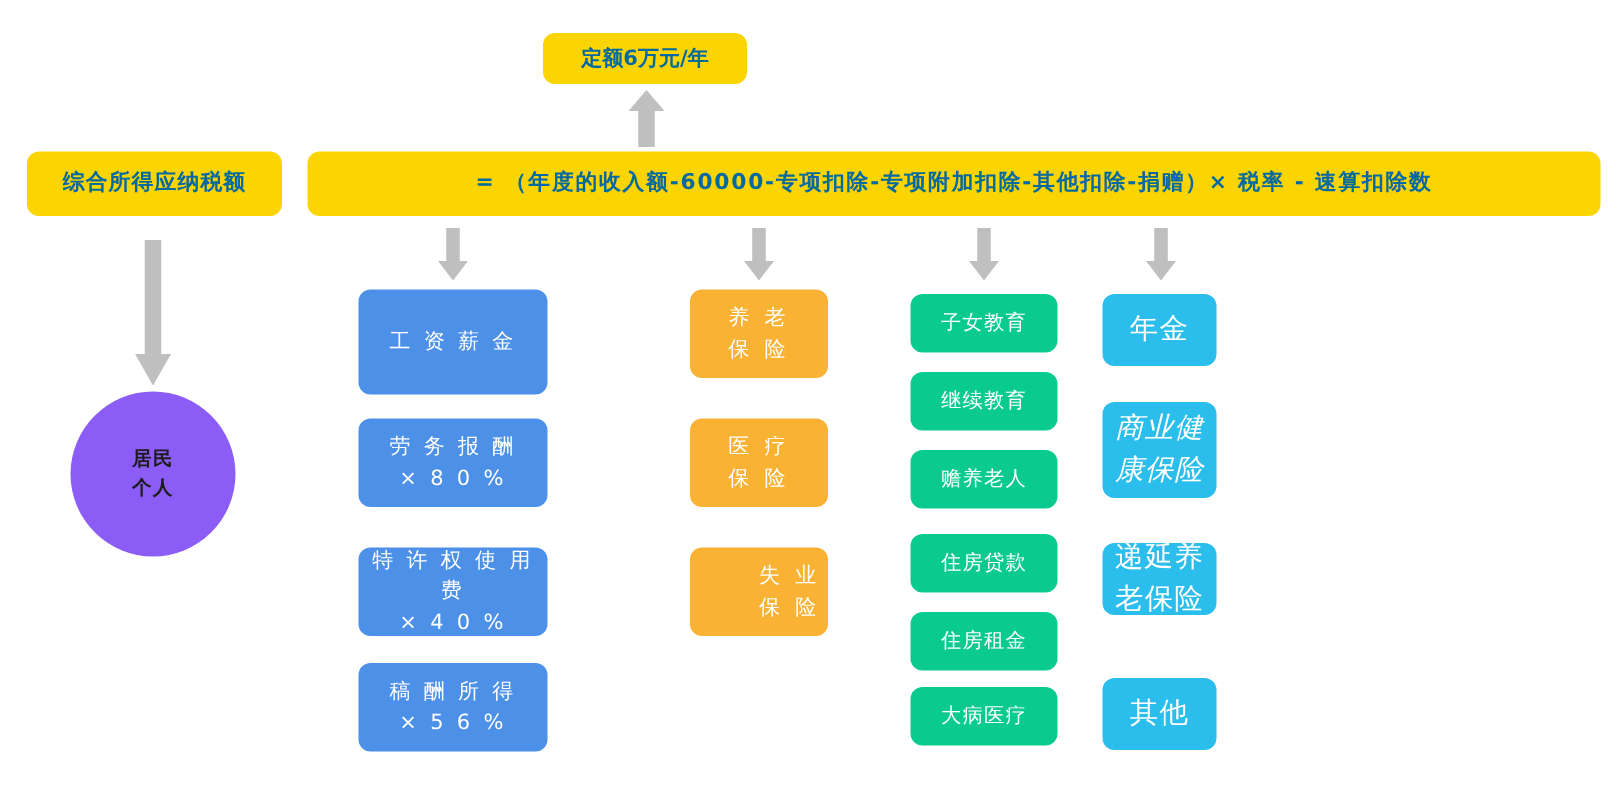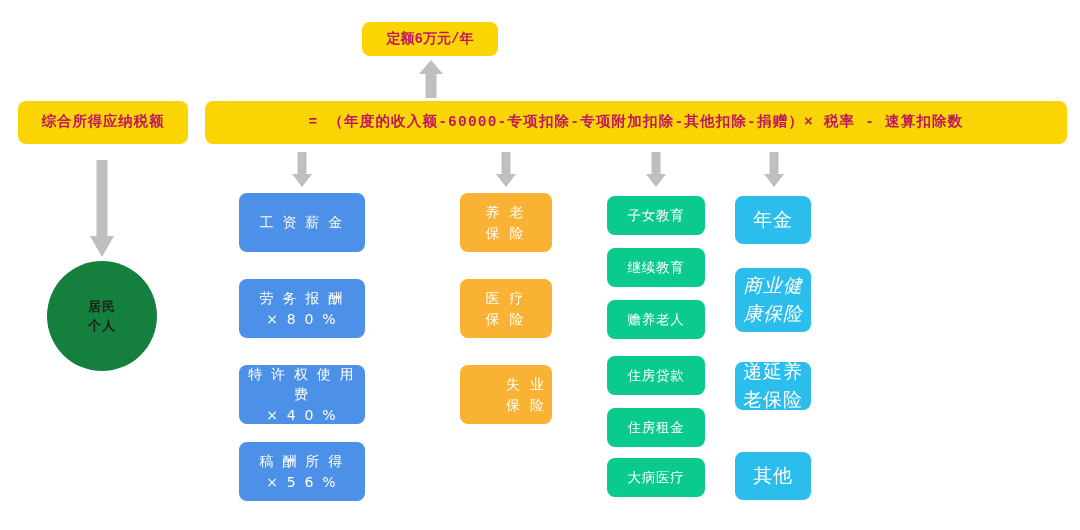--- a/index.html
+++ b/index.html
@@ -28,24 +28,23 @@
     box-sizing: border-box;
     border-radius: 7px;
     line-height: 1.35;
     letter-spacing: 0.5px;
     white-space: pre-line;
   }
 
   
   .yellow {
     background: #FBD404;
-    color: #be185d;
+    color: #0369a1;
     font-weight: bold;
     border-radius: 8px;
-    font-family: Liberation Mono, monospace;
   }
   #quota-box {
     left: 362px; top: 22px;
     width: 136px; height: 34px;
     font-size: 14px;
     letter-spacing: 0px;
   }
   #taxable-box {
     left: 18px; top: 101px;
     width: 170px; height: 43px;
@@ -60,21 +59,21 @@
     font-weight: bold;
     padding: 0 14px;
   }
 
   
   #resident-circle {
     position: absolute;
     left: 47px; top: 261px;
     width: 110px; height: 110px;
     border-radius: 50%;
-    background: #15803d;
+    background: #8b5cf6;
     display: flex;
     align-items: center;
     justify-content: center;
     text-align: center;
     color: #1d1d1d;
     font-size: 13px;
     font-weight: bold;
     letter-spacing: 1px;
     line-height: 1.5;
     white-space: pre-line;
@@ -148,21 +147,21 @@
     <svg width="24" height="36" viewBox="0 0 24 36">
       <polygon points="7.5,0 16.5,0 16.5,22 22,22 12,35 2,22 7.5,22" fill="#BFBFBF"></polygon>
     </svg>
   </div>
   <div class="arrow" style="left:762px; top:152px;">
     <svg width="24" height="36" viewBox="0 0 24 36">
       <polygon points="7.5,0 16.5,0 16.5,22 22,22 12,35 2,22 7.5,22" fill="#BFBFBF"></polygon>
     </svg>
   </div>
 
-  <div class="card blue" style="left:239px; top:193px; width:126px; height:59px;">工 资 薪 金</div>
+  <div class="card blue" style="left:239px; top:193px; width:126px; height:70px;">工 资 薪 金</div>
   <div class="card blue" style="left:239px; top:279px; width:126px; height:59px;">劳 务 报 酬
 × 8 0 %</div>
   <div class="card blue" style="left:239px; top:365px; width:126px; height:59px;">特 许 权 使 用 费
 × 4 0 %</div>
   <div class="card blue" style="left:239px; top:442px; width:126px; height:59px;">稿 酬 所 得
 × 5 6 %</div>
 
   <div class="card orange" style="left:460px; top:193px; width:92px; height:59px;">养 老
 保 险</div>
   <div class="card orange" style="left:460px; top:279px; width:92px; height:59px;">医 疗

